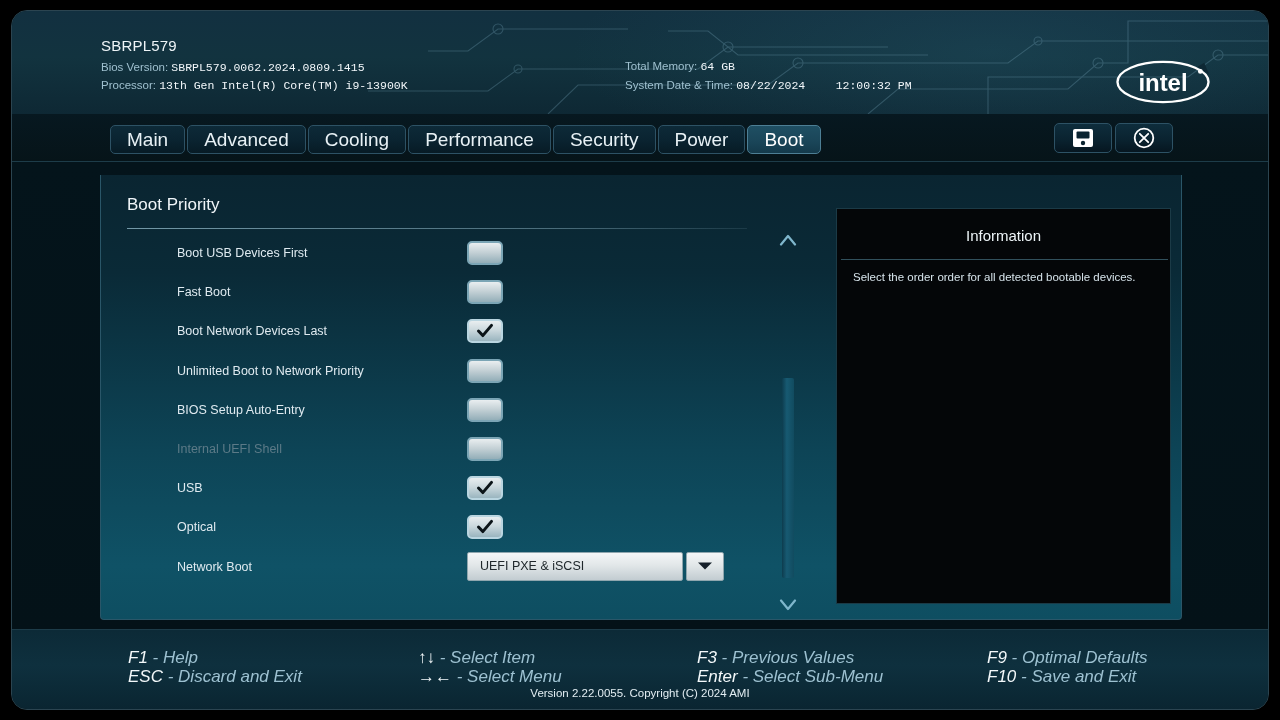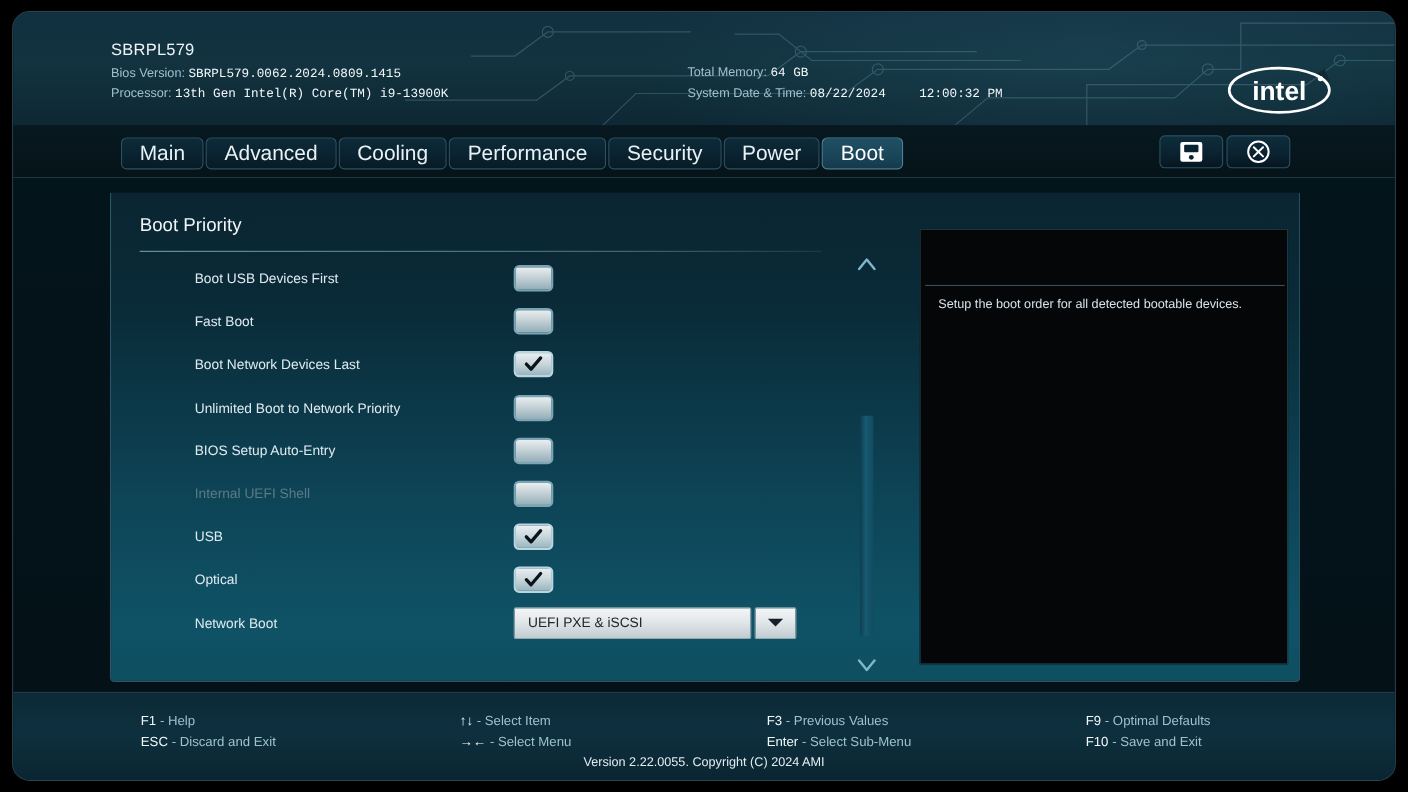--- a/index.html
+++ b/index.html
@@ -297,22 +297,23 @@
   
   .footer {
     position: absolute;
     left: 0; bottom: 0;
     width: 100%; height: 80px;
     background: linear-gradient(180deg, #0c2a37 0%, #0e303e 45%, #0a2531 100%);
     border-top: 1px solid #1d3c49;
   }
   .hint {
     position: absolute;
-    font-size: 12px;
+    font-size: 17px;
     white-space: nowrap;
+    font-style: italic;
   }
   .hint .k { color: #f3f8fa; }
   .hint .d { color: #9dc1d1; }
   .c1 { left: 116px; }
   .c2 { left: 406px; }
   .c3 { left: 685px; }
   .c4 { left: 975px; }
   .rowA { top: 18px; }
   .rowB { top: 37px; }
 
@@ -512,22 +513,23 @@
             <div class="scroll-thumb"></div>
           </div>
           <div class="scroll-arrow scroll-down">
             <svg width="18" height="12" viewBox="0 0 18 12">
               <path d="M2 1.5 L9 10 L16 1.5" stroke="#7fb6cc" stroke-width="2.2" fill="none" stroke-linecap="round" stroke-linejoin="round"></path>
             </svg>
           </div>
         </div>
 
         <div class="infopanel">
+          <div class="info-title">Information</div>
           <div class="info-rule"></div>
-          <div class="info-text">Setup the boot order for all detected bootable devices.</div>
+          <div class="info-text">Select the order order for all detected bootable devices.</div>
         </div>
 
       </div>
     </div>
 
     <div class="footer">
 
       <div class="hint c1 rowA">
         <span class="k">F1</span>
         <span class="d">- Help</span>

